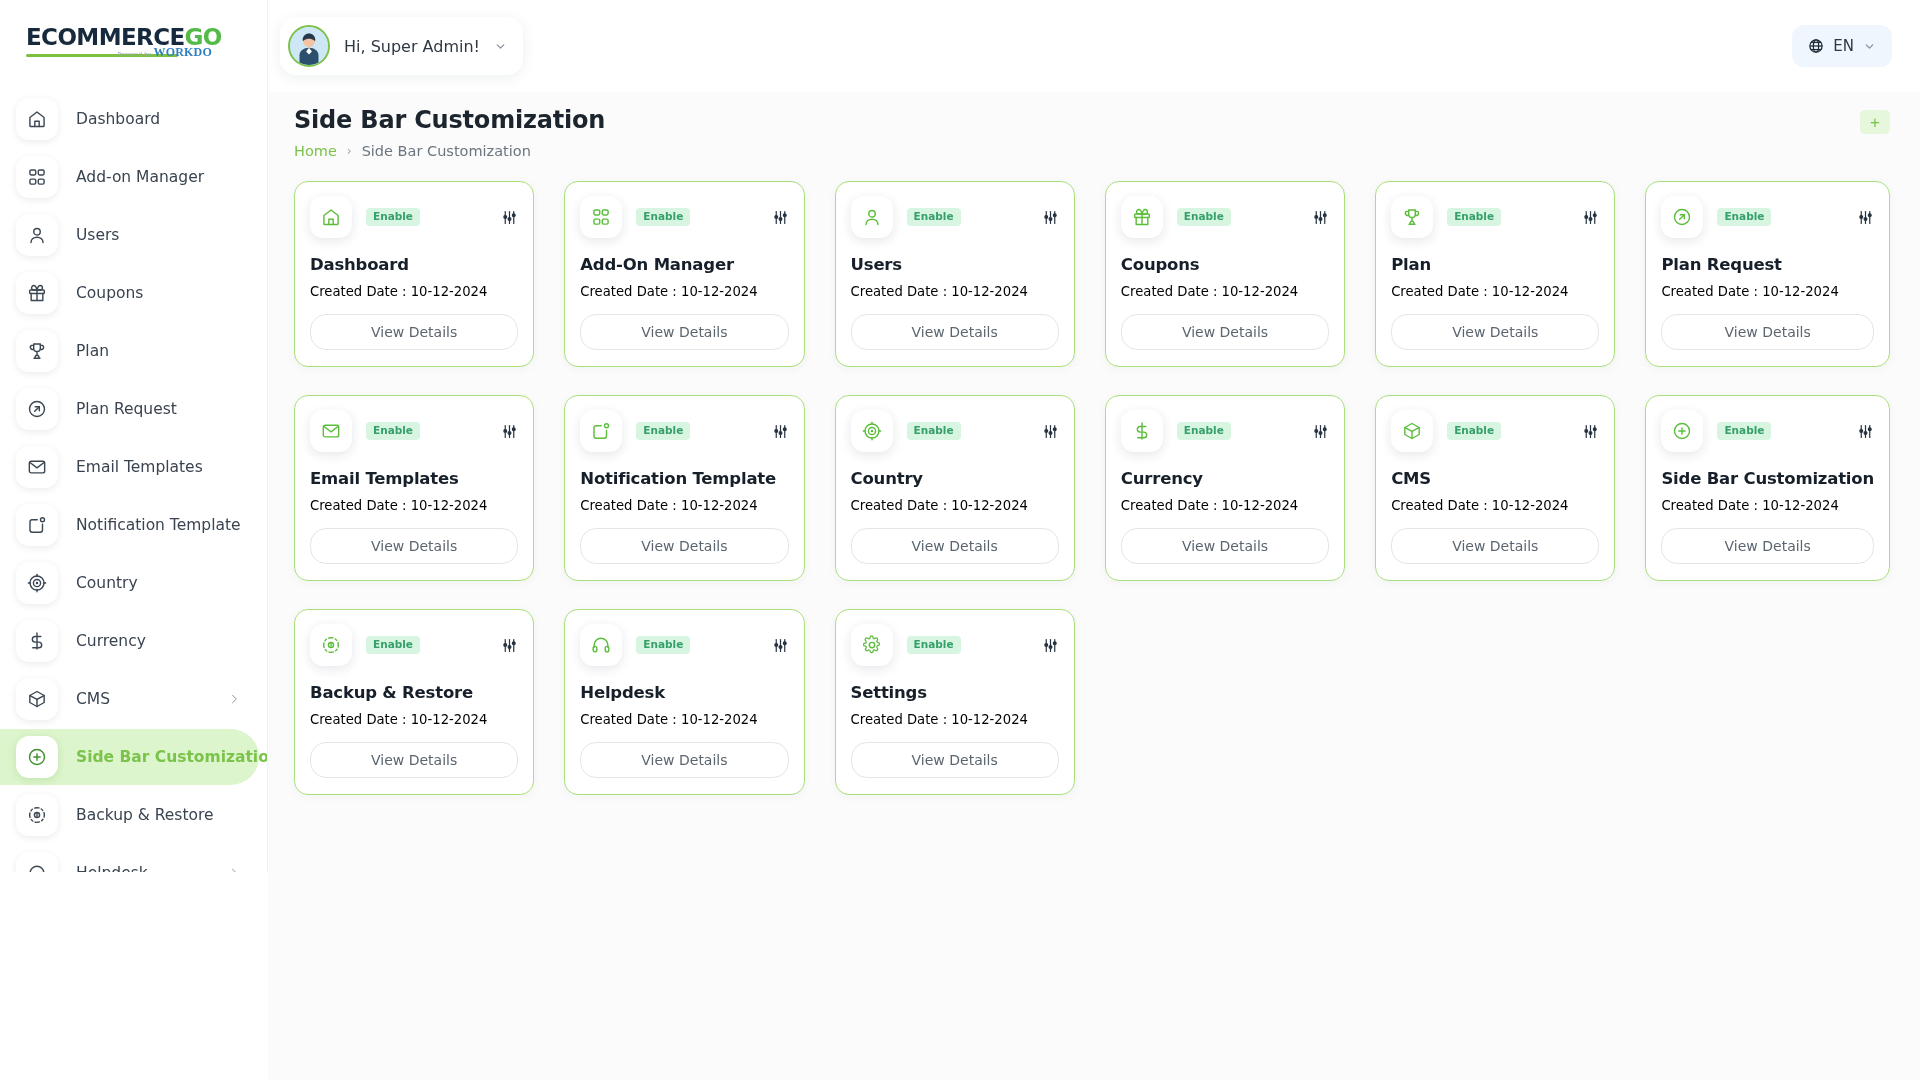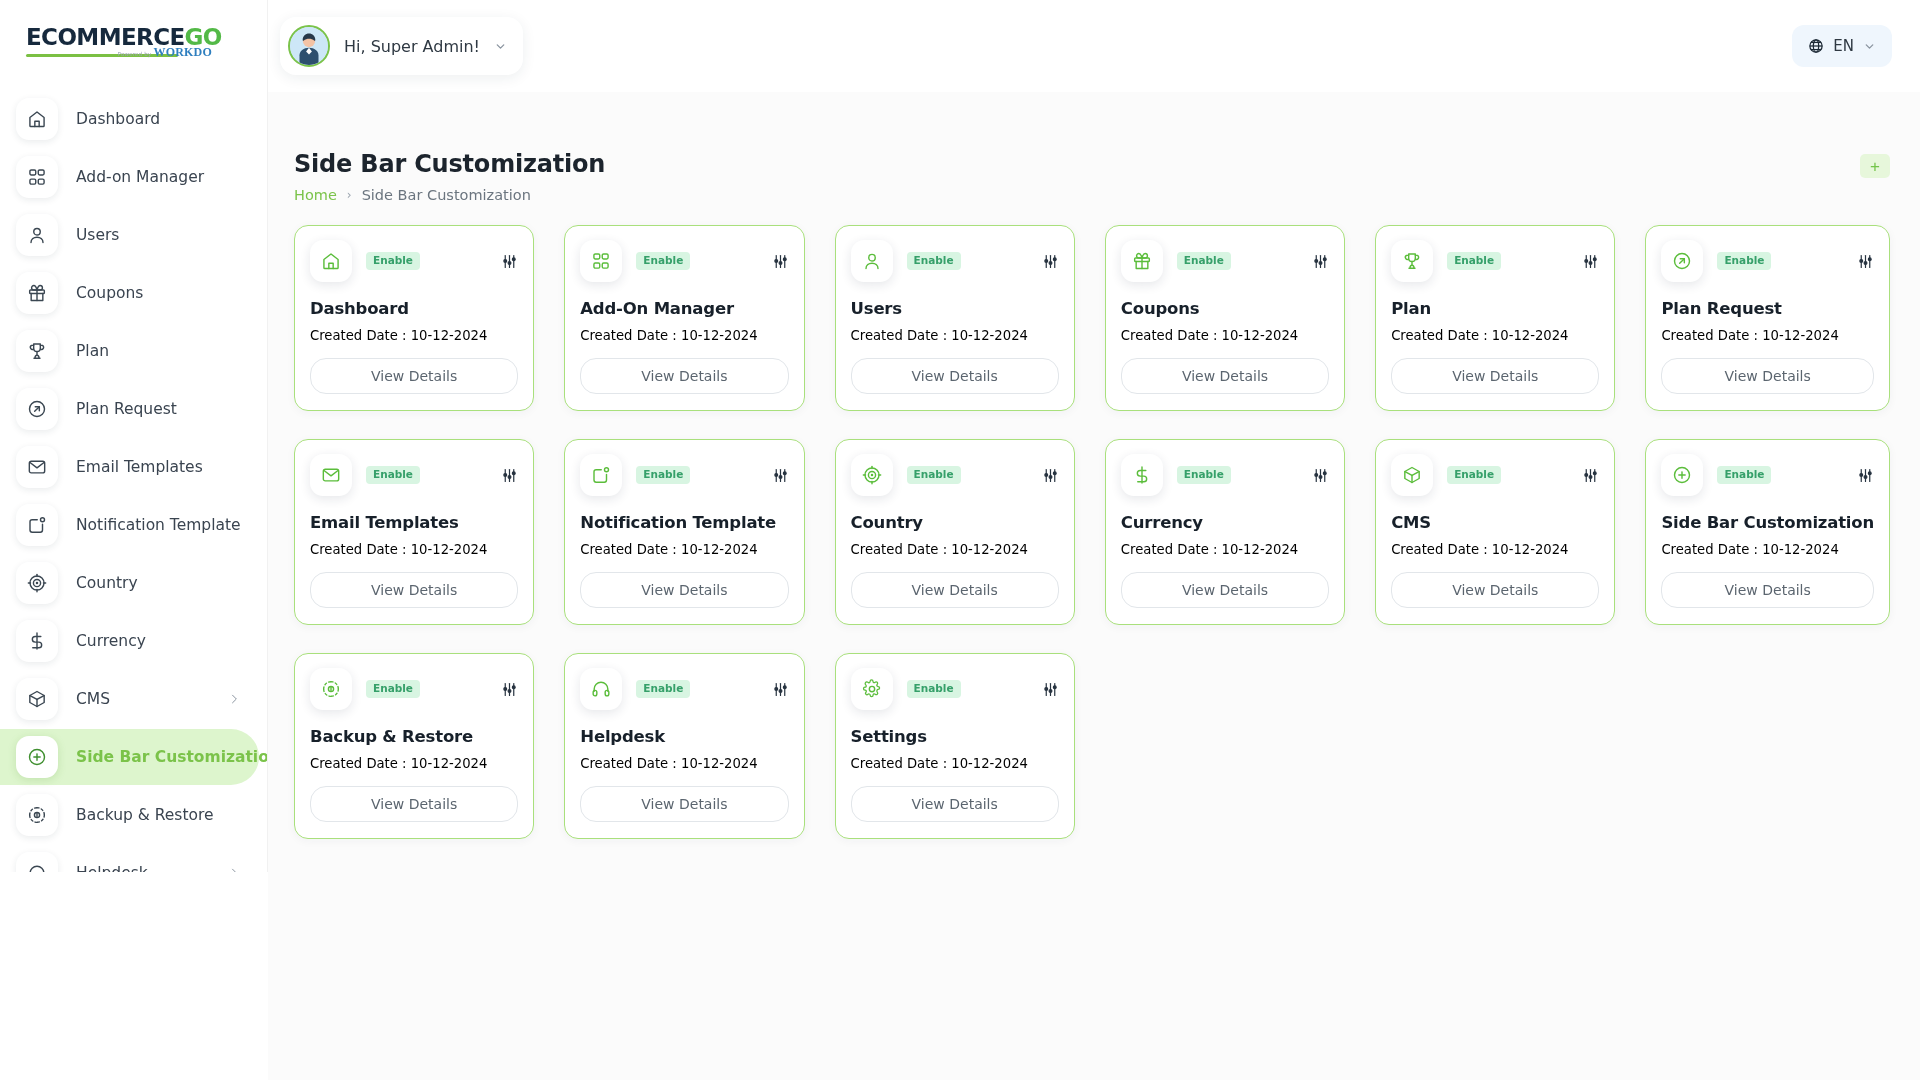--- a/index.html
+++ b/index.html
@@ -59,21 +59,21 @@
   .nav-label {
     margin-left: 18px; font-size: 15.5px; color: #3a4450; font-weight: 400;
     white-space: nowrap;
   }
   .nav-item.active { background: #ddf5cd; }
   .nav-item.active .nav-label { color: #7bc34a; font-weight: 700; }
   .nav-item.active .ic-tile { box-shadow: 0 2px 9px rgba(80,150,40,.18); }
   .nav-chevron { margin-left: auto; margin-right: 18px; color: #8a949f; display:flex; }
 
   
-  .main { flex: 1 1 auto; height: 1080px; background: #fbfbfb; display: flex; flex-direction: column; gap: 44px; }
+  .main { flex: 1 1 auto; height: 1080px; background: #fbfbfb; display: flex; flex-direction: column; }
 
   .topbar {
     height: 92px; background: #ffffff;
     display: flex; align-items: center;
     padding: 0 28px 0 12px;
     flex: 0 0 92px;
   }
   .user-pill {
     display: flex; align-items: center;
     height: 58px; padding: 0 16px 0 8px;

